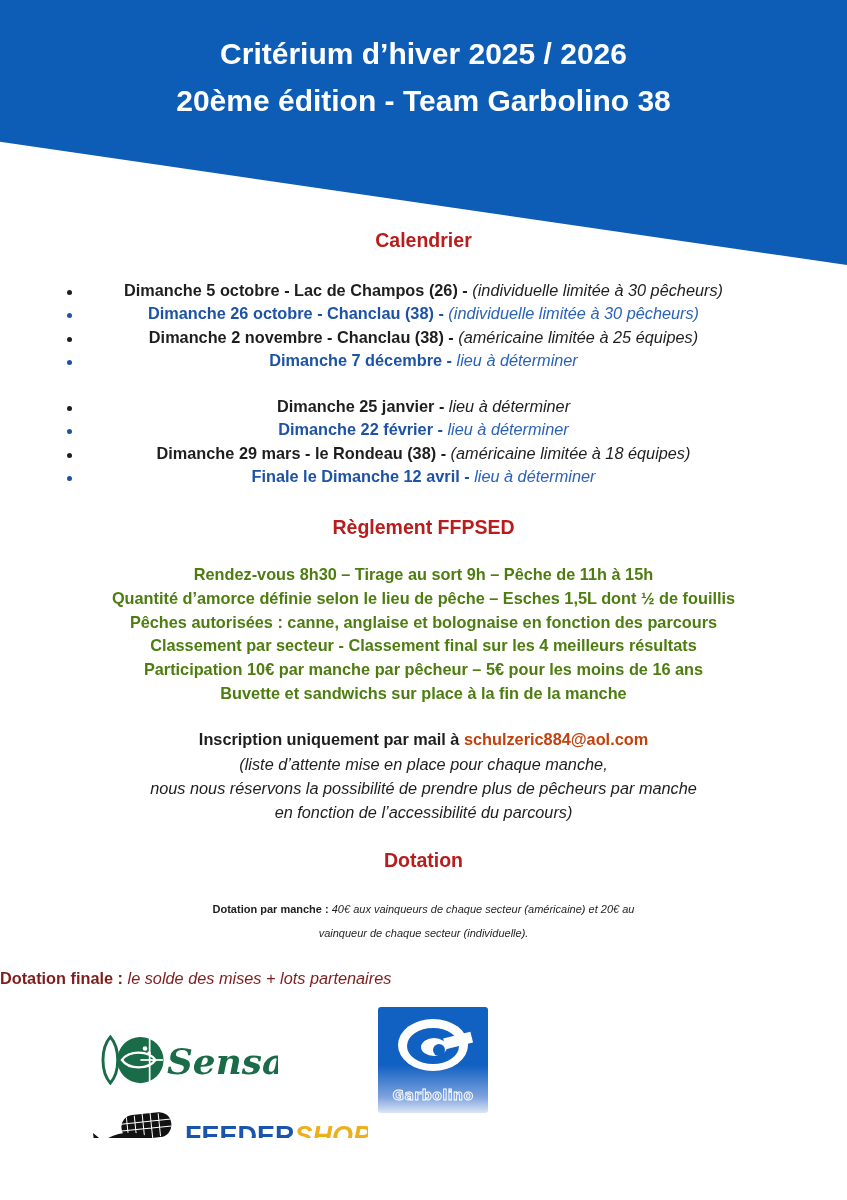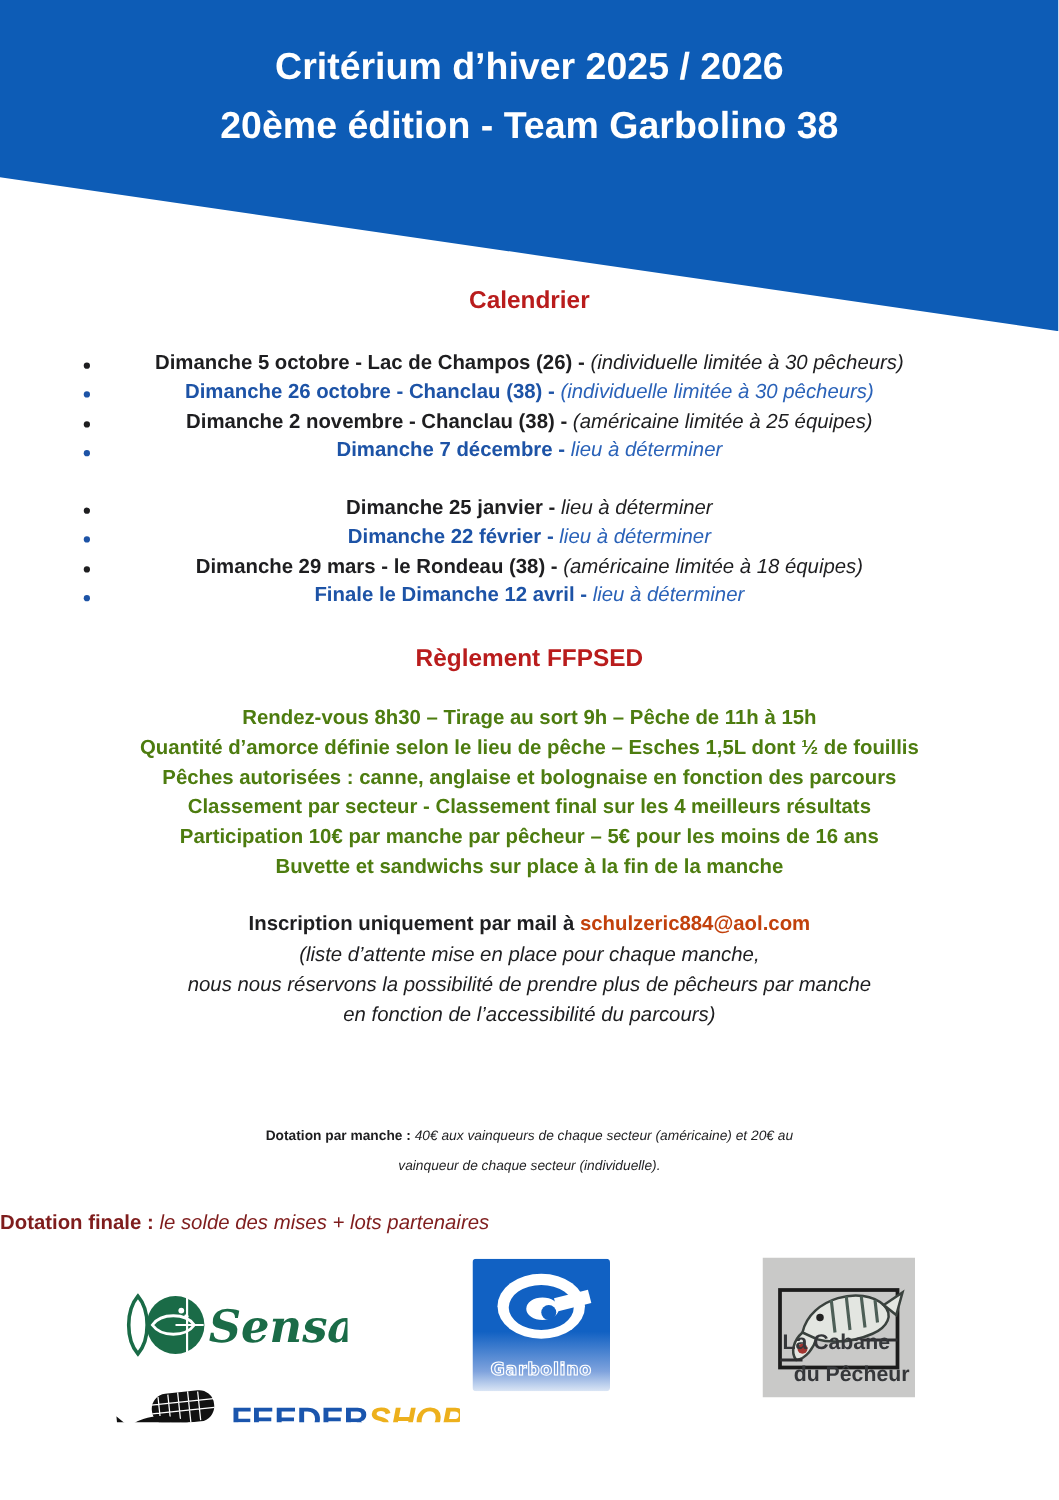--- a/index.html
+++ b/index.html
@@ -114,20 +114,21 @@
 
   <div class="inscr">
     <span>Inscription uniquement par mail à </span><span class="email">schulzeric884@aol.com</span>
   </div>
   <div class="note">
     <div>(liste d’attente mise en place pour chaque manche,</div>
     <div>nous nous réservons la possibilité de prendre plus de pêcheurs par manche</div>
     <div>en fonction de l’accessibilité du parcours)</div>
   </div>
 
+  <div class="h h-dot">Dotation</div>
   <div class="dot1">
     <div><b>Dotation par manche : </b><i>40€ aux vainqueurs de chaque secteur (américaine) et 20€ au</i></div>
     <div><i>vainqueur de chaque secteur (individuelle).</i></div>
   </div>
   <div class="dot2">
     <b>Dotation finale : </b><i>le solde des mises + lots partenaires</i>
   </div>
 
   <div class="logo l-sensas">
     <svg width="185" height="60" viewBox="0 0 320 100">
@@ -154,36 +155,20 @@
       </defs>
       <rect x="0" y="0" width="110" height="106" rx="3" fill="url(#gb)"></rect>
       <ellipse cx="55" cy="38" rx="35" ry="26" fill="#fff"></ellipse>
       <path fill-rule="evenodd" fill="#1161c3" d="M29,39 a26,18 0 1 0 52,0 a26,18 0 1 0 -52,0 M43,40 a13,9 0 1 1 26,0 a13,9 0 1 1 -26,0"></path>
       <rect x="66" y="28" width="28" height="11" fill="#fff" transform="rotate(-14 80 33)"></rect>
       <circle cx="61" cy="43" r="6" fill="#1161c3"></circle>
       <text x="55" y="93" text-anchor="middle" font-family="DejaVu Sans, sans-serif" font-weight="bold" font-size="14" letter-spacing="0.5" fill="none" stroke="#fff" stroke-width="0.9">Garbolino</text>
     </svg>
   </div>
 
-  <div class="logo l-cabane">
-    <svg width="122" height="112" viewBox="0 0 122 112">
-      <rect x="0" y="0" width="122" height="112" fill="#c9c9c8"></rect>
-      <rect x="14" y="26" width="94" height="62" fill="none" stroke="#1c1c1c" stroke-width="3"></rect>
-      <path d="M32,60 C38,32 80,22 97,38 C105,46 100,56 88,61 C70,69 45,70 32,60 Z" fill="#e3e6e1" stroke="#3a423e" stroke-width="2"></path>
-      <path d="M97,38 L112,28 L107,46 Z" fill="#e3e6e1" stroke="#3a423e" stroke-width="2"></path>
-      <path d="M32,60 C25,66 22,76 27,82 C35,81 41,72 43,65 Z" fill="#e3e6e1" stroke="#3a423e" stroke-width="2"></path>
-      <circle cx="32" cy="73" r="4" fill="#a23530"></circle>
-      <circle cx="46" cy="48" r="3" fill="#222"></circle>
-      <path d="M55,34 L58,60 M67,31 L70,58 M79,31 L82,56 M90,34 L92,52" stroke="#4d5f57" stroke-width="2.5" fill="none"></path>
-      <line x1="80" y1="66" x2="108" y2="66" stroke="#2e2e30" stroke-width="2.5"></line>
-      <line x1="14" y1="82" x2="32" y2="82" stroke="#2e2e30" stroke-width="2.5"></line>
-      <text x="16" y="73" font-family="Liberation Sans, sans-serif" font-weight="bold" font-size="17" fill="#35373a">La Cabane</text>
-      <text x="25" y="99" font-family="Liberation Sans, sans-serif" font-weight="bold" font-size="17" fill="#35373a">du Pêcheur</text>
-    </svg>
-  </div>
 
   <div class="logo l-feeder">
     <svg width="275" height="56" viewBox="0 0 275 56">
       <g transform="rotate(-6 40 30)">
         <rect x="30" y="3" width="50" height="25" rx="12" fill="#111"></rect>
         <path d="M36,5 L36,27 M44,4 L44,28 M52,3 L52,28 M60,3 L60,28 M68,4 L68,27 M30,11 L80,11 M30,18 L80,18" stroke="#fff" stroke-width="1"></path>
       </g>
       <path d="M8,32 C18,19 48,17 60,28 C50,43 20,46 8,32 Z" fill="#111"></path>
       <path d="M11,30 L0,21 L2,37 Z" fill="#111"></path>
       <path d="M28,42 L33,50 L40,43 Z" fill="#111"></path>

